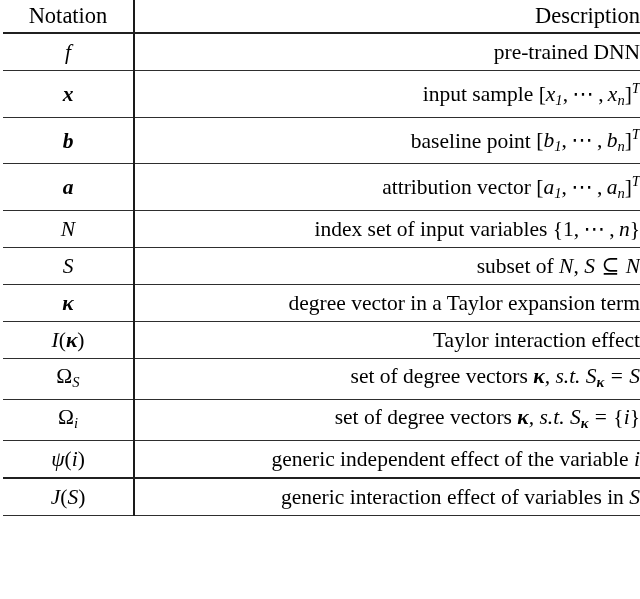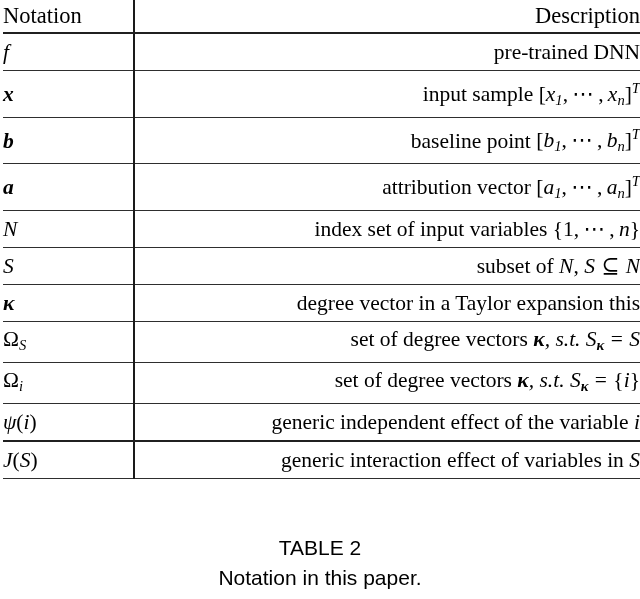--- a/index.html
+++ b/index.html
@@ -33,20 +33,21 @@
   .notation-table td {
     padding: 0;
     margin: 0;
     vertical-align: middle;
     height: 36px;
     line-height: 34px;
     font-size: 21.5px;
   }
   .col-notation {
     width: 130px;
+    text-align: center;
     border-right: 2px solid #1a1a1a;
     padding-right: 0;
   }
   .col-desc {
     width: 505px;
     text-align: right;
     padding-left: 12px;
   }
   .row-header td {
     height: 32px;
@@ -145,23 +146,27 @@
         <td class="col-desc">index set of input variables <span class="nowrap">{1<span class="mup">, ⋯ ,</span> <span class="mi">n</span>}</span></td>
       </tr>
 
       <tr class="data-row">
         <td class="col-notation"><span class="mi">S</span></td>
         <td class="col-desc">subset of <span class="mi">N</span>, <span class="mi">S</span> <span class="op">⊆</span> <span class="mi">N</span></td>
       </tr>
 
       <tr class="data-row">
         <td class="col-notation"><span class="mbi">κ</span></td>
-        <td class="col-desc">degree vector in a Taylor expansion this</td>
+        <td class="col-desc">degree vector in a Taylor expansion term</td>
       </tr>
 
+      <tr class="data-row">
+        <td class="col-notation"><span class="mi">I</span>(<span class="mbi">κ</span>)</td>
+        <td class="col-desc">Taylor interaction effect</td>
+      </tr>
 
 
 
       <tr class="data-row">
         <td class="col-notation"><span class="mup">Ω</span><span class="sub">S</span></td>
         <td class="col-desc">set of degree vectors <span class="mbi">κ</span><span class="it-abbr">,</span> <span class="it-abbr">s.t.</span> <span class="mi">S</span><span class="sub-b">κ</span> <span class="op">=</span> <span class="mi">S</span></td>
       </tr>
 
       <tr class="data-row">
         <td class="col-notation"><span class="mup">Ω</span><span class="sub">i</span></td>
@@ -174,18 +179,14 @@
       </tr>
 
       <tr class="data-row">
         <td class="col-notation"><span class="mi">J</span>(<span class="mi">S</span>)</td>
         <td class="col-desc">generic interaction effect of variables in <span class="mi">S</span></td>
       </tr>
 
     </tbody>
   </table>
 
-  <div class="caption">
-    <span class="caption-line">TABLE 2</span>
-    <span class="caption-line">Notation in this paper.</span>
-  </div>
 
 </div>
 
 </body></html>

